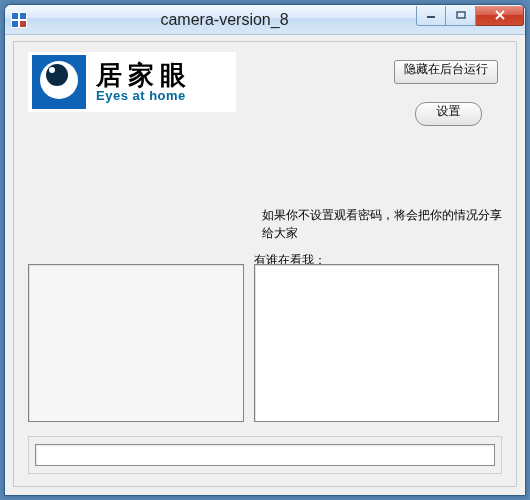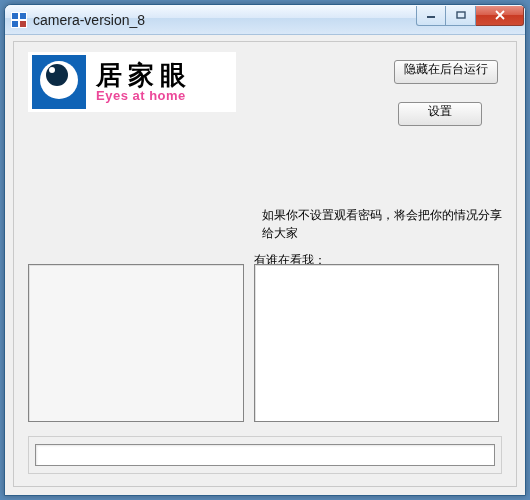--- a/index.html
+++ b/index.html
@@ -34,21 +34,22 @@
     padding-left: 6px;
   }
   .titlebar .app-icon {
     width: 16px;
     height: 16px;
     margin-right: 6px;
   }
   .titlebar .title-text {
     flex: 1;
     color: #222;
-    font-size: 14px;
+    font-size: 16px;
+    text-align: center;
   }
   .winbtns {
     display: flex;
     height: 20px;
     margin-top: -8px;
     margin-right: 1px;
   }
   .winbtn {
     width: 30px;
     height: 20px;
@@ -131,39 +132,39 @@
   .logo-text .cn {
     font-size: 26px;
     font-weight: bold;
     font-family: "SimHei","Microsoft YaHei",sans-serif;
     letter-spacing: 6px;
     color: #000;
   }
   .logo-text .en {
     font-size: 13px;
     font-family: Arial, sans-serif;
-    color: #ec4899;
+    color: #0369a1;
     font-weight: bold;
     letter-spacing: 0.5px;
   }
   .btn {
     position: absolute;
     height: 24px;
     background: linear-gradient(to bottom,#fdfdfd,#e4e4e4);
     border: 1px solid #8e8e8e;
     border-radius: 3px;
     font-size: 12px;
     display: flex;
     align-items: flex-start;
     justify-content: center;
     cursor: default;
     padding: 0 6px;
   }
   .btn-hide { right: 18px; top: 18px; width: 104px; }
-  .btn-settings { right: 34px; top: 60px; width: 84px; }
+  .btn-settings { right: 34px; top: 60px; width: 67px; border-radius: 11px; }
   .info-text {
     position: absolute;
     left: 248px;
     top: 164px;
     width: 240px;
     font-size: 12px;
     color: #000;
     line-height: 1.5;
   }
   .watch-label {

